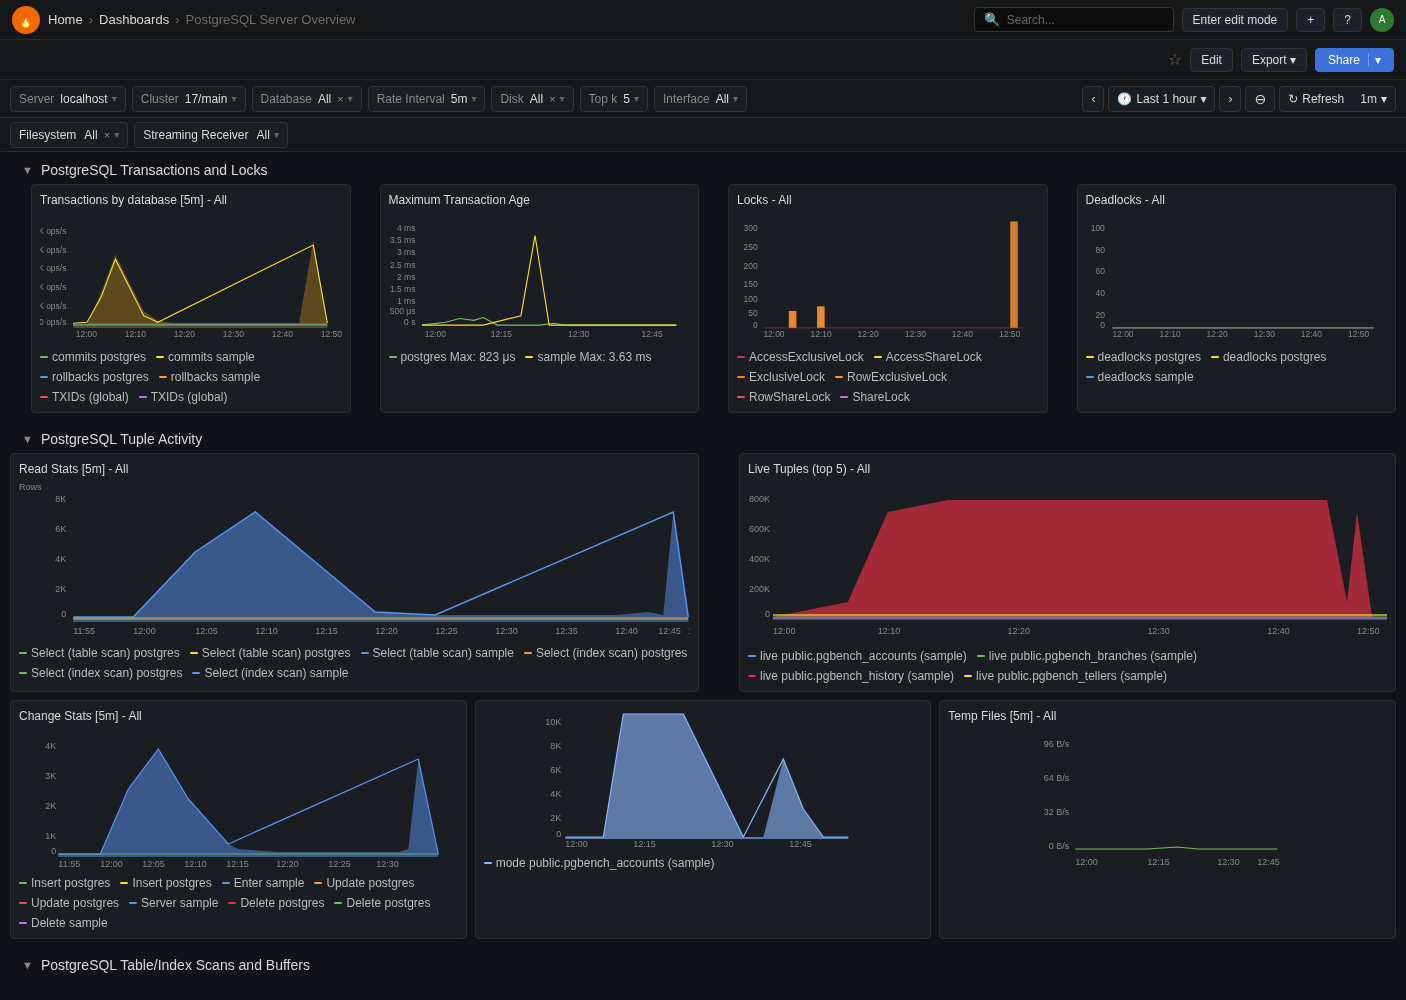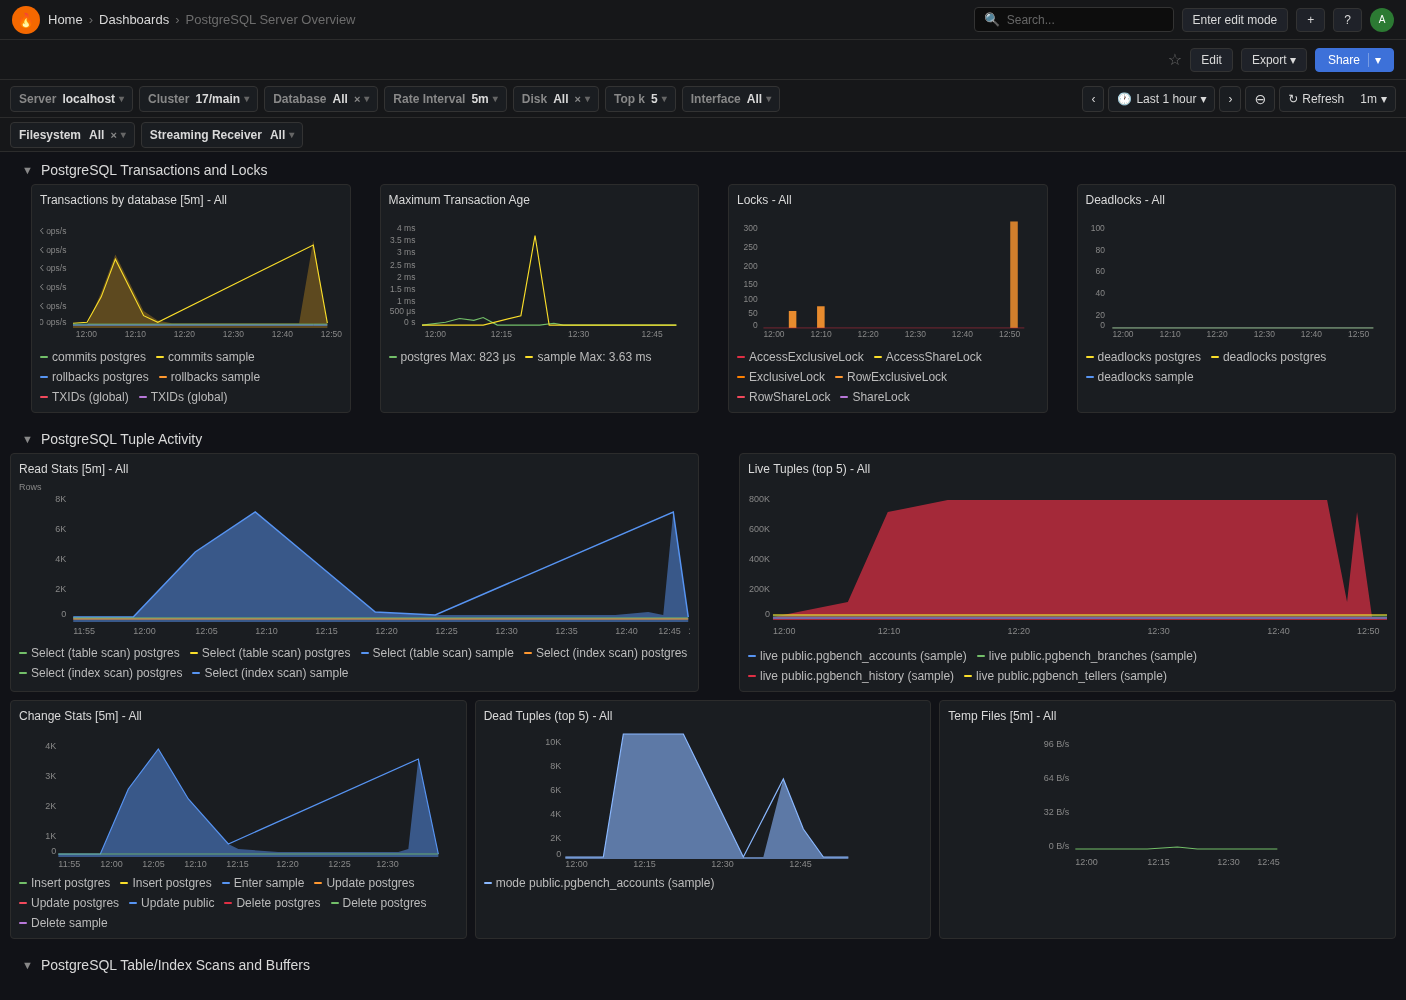--- a/index.html
+++ b/index.html
@@ -16,21 +16,21 @@
     .btn-small { background: #1f2229; border: 1px solid #333; border-radius: 4px; color: #d9d9d9; padding: 4px 10px; font-size: 12px; cursor: pointer; }
     .btn-blue { background: #3d71d9; border: 1px solid #3d71d9; border-radius: 4px; color: white; padding: 4px 12px; font-size: 12px; cursor: pointer; display: flex; align-items: center; gap: 4px; }
     .icon-circle { width: 24px; height: 24px; border-radius: 50%; background: #2c7a33; display: flex; align-items: center; justify-content: center; font-size: 10px; color: white; }
 
     
     .action-bar { background: #161719; height: 40px; display: flex; align-items: center; justify-content: flex-end; padding: 0 12px; gap: 8px; border-bottom: 1px solid #2c2c2c; }
     .star-icon { color: #6c6c6c; font-size: 16px; cursor: pointer; }
 
     
     .filter-bar { background: #161719; min-height: 38px; display: flex; align-items: center; padding: 4px 10px; gap: 6px; border-bottom: 1px solid #2c2c2c; flex-wrap: wrap; }
-    .filter-pill { background: #1a1d21; border: 1px solid #333; border-radius: 4px; padding: 2px 8px; display: flex; align-items: center; gap: 4px; font-size: 12px; color: #d9d9d9; cursor: pointer; height: 26px; font-weight: bold; }
+    .filter-pill { background: #1a1d21; border: 1px solid #333; border-radius: 4px; padding: 2px 8px; display: flex; align-items: center; gap: 4px; font-size: 12px; color: #d9d9d9; cursor: pointer; height: 26px; }
     .filter-pill .label { color: #888; margin-right: 2px; }
     .filter-pill .val { color: #d9d9d9; }
     .filter-pill .arrow { color: #666; font-size: 10px; }
     .filter-pill .close-x { color: #888; font-size: 11px; margin-left: 2px; cursor: pointer; }
     .time-control { display: flex; align-items: center; gap: 4px; margin-left: auto; }
     .time-btn { background: #1a1d21; border: 1px solid #333; border-radius: 4px; padding: 2px 8px; font-size: 12px; color: #d9d9d9; cursor: pointer; height: 26px; display: flex; align-items: center; }
     .refresh-btn { background: #1a1d21; border: 1px solid #333; border-radius: 4px; padding: 2px 8px; font-size: 12px; color: #d9d9d9; cursor: pointer; height: 26px; display: flex; align-items: center; gap: 4px; }
 
     
     .filter-bar2 { background: #161719; min-height: 34px; display: flex; align-items: center; padding: 3px 10px; gap: 6px; border-bottom: 1px solid #2c2c2c; }
@@ -499,39 +499,38 @@
         <span class="legend-item">
             <span class="legend-dot" style="background:#ff9830;"></span>
             <span>Update postgres</span>
           </span>
         <span class="legend-item">
             <span class="legend-dot" style="background:#f2495c;"></span>
             <span>Update postgres</span>
           </span>
         <span class="legend-item">
             <span class="legend-dot" style="background:#5794f2;"></span>
-            <span>Update public</span>
+            <span>Server sample</span>
           </span>
         <span class="legend-item">
             <span class="legend-dot" style="background:#e02f44;"></span>
             <span>Delete postgres</span>
           </span>
         <span class="legend-item">
             <span class="legend-dot" style="background:#73bf69;"></span>
             <span>Delete postgres</span>
           </span>
         <span class="legend-item">
             <span class="legend-dot" style="background:#b877d9;"></span>
             <span>Delete sample</span>
           </span>
       </div>
     </div>
 
     <div class="panel">
-      <div class="panel-title">Dead Tuples (top 5) - All</div>
       <svg style="width:100%;height:140px;" viewBox="0 0 320 140">
         <text x="18" y="16" class="y-axis-label" text-anchor="end">10K</text>
         <text x="18" y="40" class="y-axis-label" text-anchor="end">8K</text>
         <text x="18" y="64" class="y-axis-label" text-anchor="end">6K</text>
         <text x="18" y="88" class="y-axis-label" text-anchor="end">4K</text>
         <text x="18" y="112" class="y-axis-label" text-anchor="end">2K</text>
         <text x="18" y="128" class="y-axis-label" text-anchor="end">0</text>
         <text x="22" y="138" class="x-axis-label">12:00</text>
         <text x="90" y="138" class="x-axis-label">12:15</text>
         <text x="168" y="138" class="x-axis-label">12:30</text>

